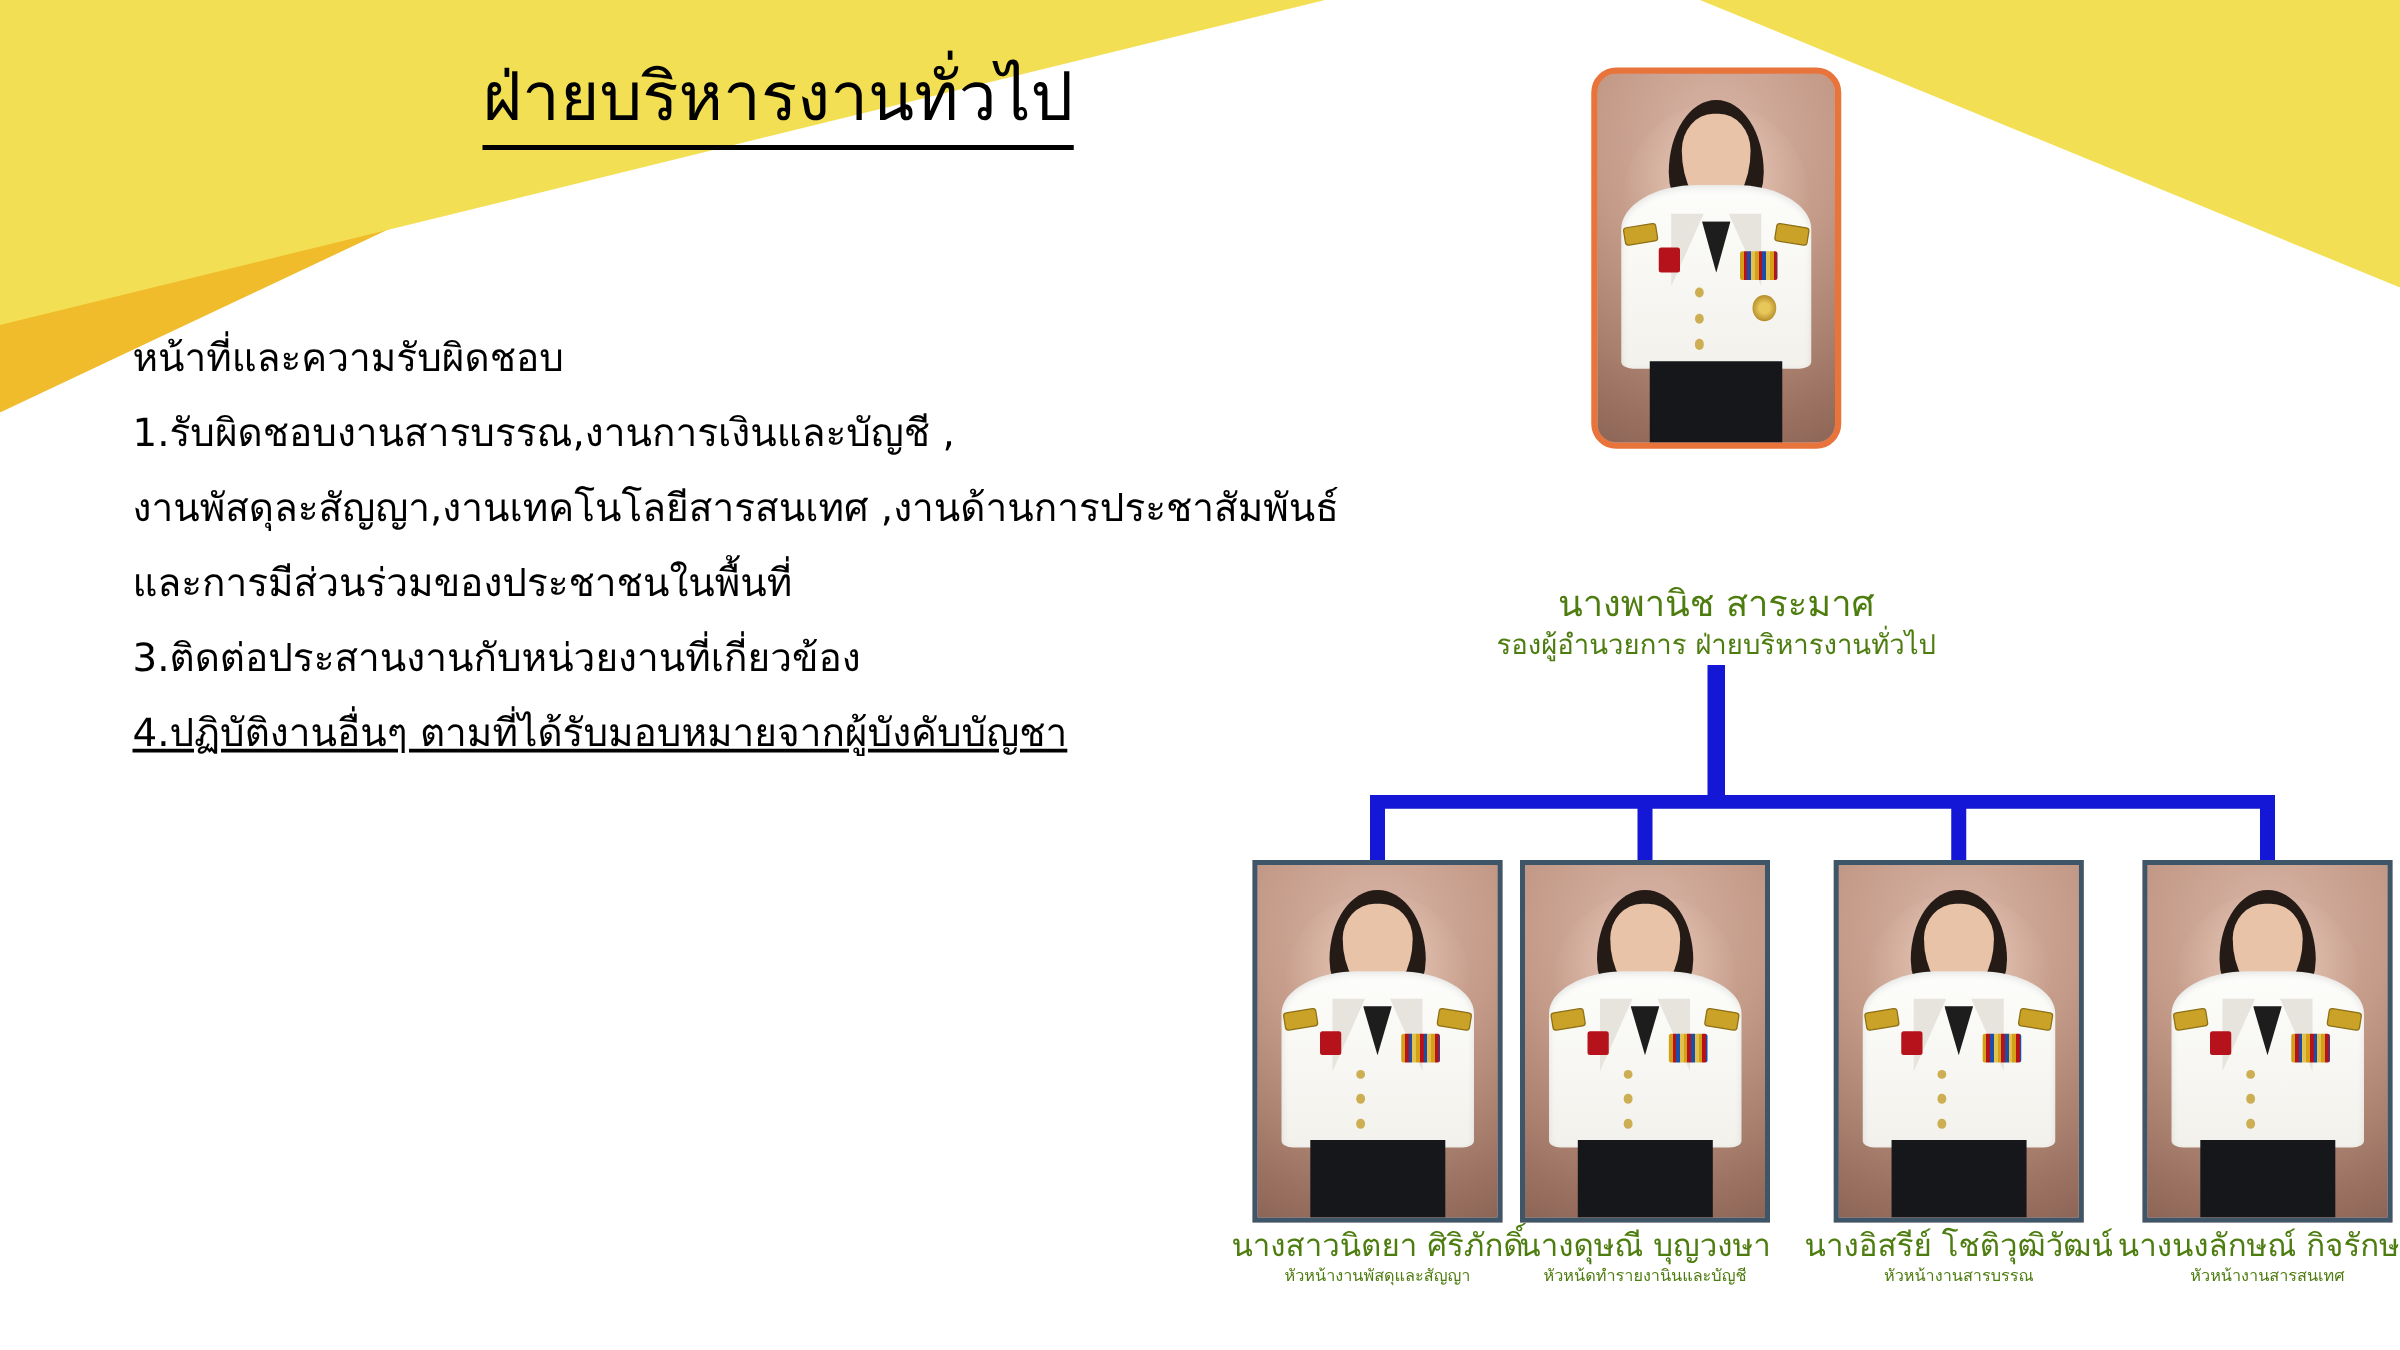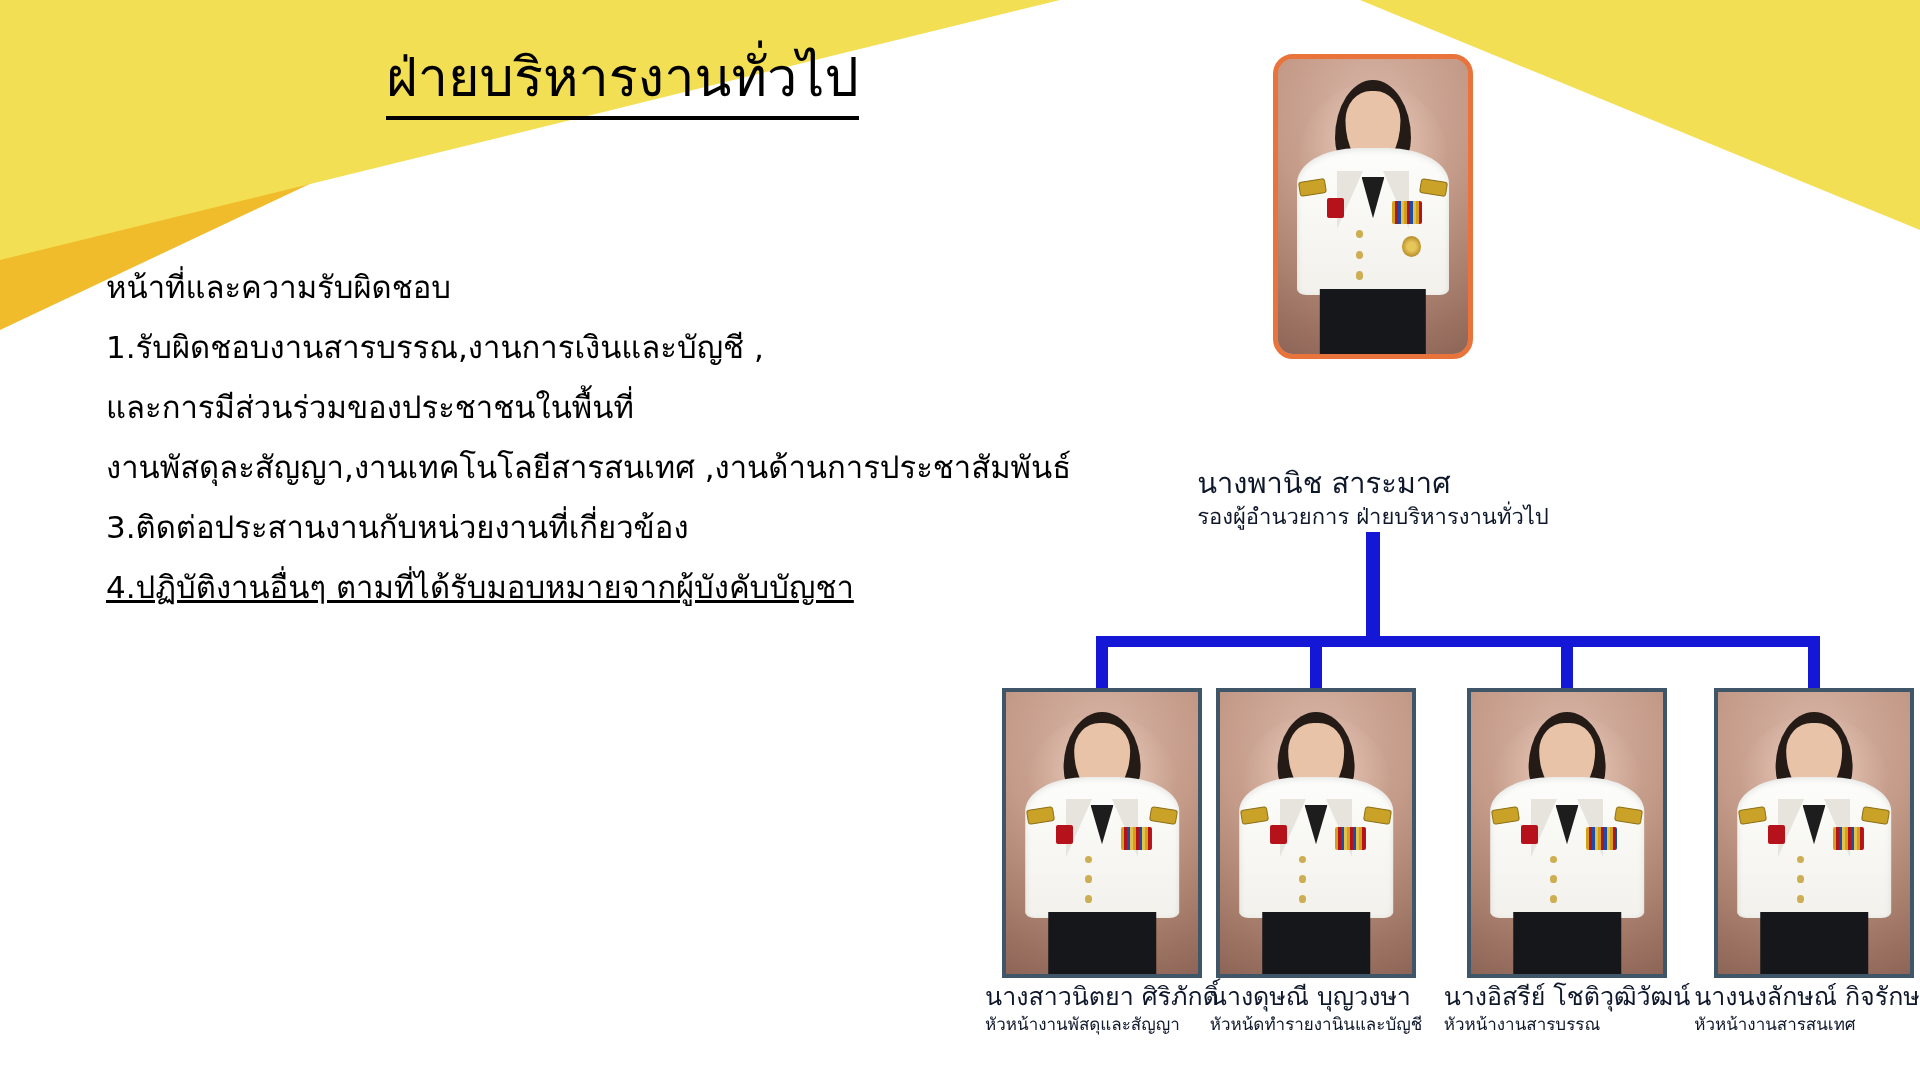--- a/index.html
+++ b/index.html
@@ -249,22 +249,22 @@
     bottom: 0;
     width: 56%;
     height: 22%;
     transform: translateX(-50%);
     background: #16171b;
   }
 
   
   .caption {
     position: absolute;
-    text-align: left;
-    color: #0f172a;
+    text-align: center;
+    color: #4d7c0f;
   }
   .caption .name {
     font-size: 26px;
     line-height: 1.18;
     white-space: nowrap;
   }
   .caption .role {
     font-size: 19px;
     line-height: 1.2;
     margin-top: 3px;
@@ -273,21 +273,21 @@
   .caption.top-caption {
     left: 1373px;
     top: 466px;
     transform: translateX(-50%);
   }
   .caption.top-caption .name { font-size: 29px; }
   .caption.top-caption .role { font-size: 22px; margin-top: 4px; }
 
   .caption.child-caption { top: 982px; transform: translateX(-50%); }
   .caption.child-caption .name { font-size: 25px; }
-  .caption.child-caption .role { font-size: 17px; margin-top: 2px; }
+  .caption.child-caption .role { font-size: 13px; margin-top: 2px; }
   .caption.cc1 { left: 1102px; }
   .caption.cc2 { left: 1316px; }
   .caption.cc3 { left: 1567px; }
   .caption.cc4 { left: 1814px; }
 
   
   .conn {
     position: absolute;
     background: #1417d6;
   }
@@ -307,22 +307,22 @@
     <div class="deco-yellow-dark"></div>
     <div class="deco-yellow-main"></div>
     <div class="deco-yellow-topright"></div>
   </div>
 
   <div class="title">ฝ่ายบริหารงานทั่วไป</div>
 
   <div class="body-block">
     <p class="body-line">หน้าที่และความรับผิดชอบ</p>
     <p class="body-line">1.รับผิดชอบงานสารบรรณ,งานการเงินและบัญชี ,</p>
+    <p class="body-line">งานพัสดุละสัญญา,งานเทคโนโลยีสารสนเทศ ,งานด้านการประชาสัมพันธ์</p>
     <p class="body-line">และการมีส่วนร่วมของประชาชนในพื้นที่</p>
-    <p class="body-line">งานพัสดุละสัญญา,งานเทคโนโลยีสารสนเทศ ,งานด้านการประชาสัมพันธ์</p>
     <p class="body-line">3.ติดต่อประสานงานกับหน่วยงานที่เกี่ยวข้อง</p>
     <p class="body-line">4.ปฏิบัติงานอื่นๆ ตามที่ได้รับมอบหมายจากผู้บังคับบัญชา</p>
   </div>
 
   <div class="photo-frame top">
     <div class="portrait">
       <div class="p-bg-glow"></div>
       <div class="p-hair"></div>
       <div class="p-face"></div>
       <div class="p-neck"></div>

